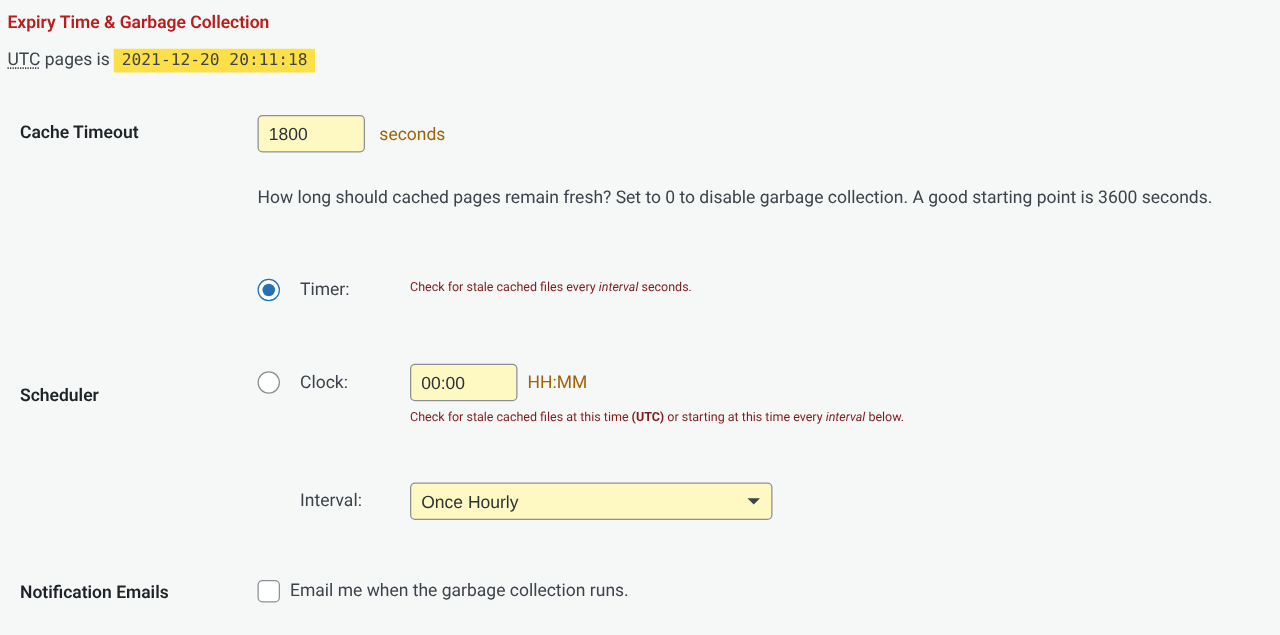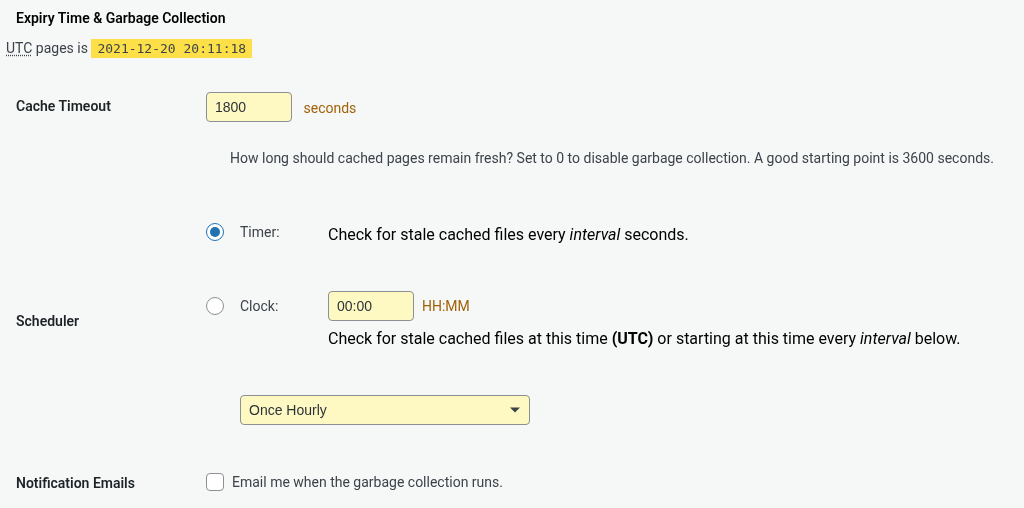--- a/index.html
+++ b/index.html
@@ -7,23 +7,22 @@
       font-family: -apple-system, BlinkMacSystemFont, "Segoe UI", Roboto, Oxygen-Sans, Ubuntu, Cantarell, "Helvetica Neue", sans-serif;
       font-size: 14px;
       color: #1d2327;
       background: #f6f7f7;
       padding: 10px 6px;
       width: 1024px;
     }
     .section-title {
       font-weight: 600;
       font-size: 14px;
-      color: #000000;
+      color: #b91c1c;
       margin-bottom: 14px;
-      margin-left: 10px;
     }
     .utc-line {
       font-size: 14px;
       color: #3c434a;
       margin-bottom: 28px;
     }
     .utc-line .abbr {
       text-decoration: underline dotted;
       text-underline-offset: 2px;
     }
@@ -94,38 +93,38 @@
       pointer-events: none;
     }
     .units {
       margin-left: 8px;
       font-size: 14px;
       color: #a16207;
       vertical-align: middle;
     }
     .description {
       margin-top: 6px;
-      font-size: 16px;
-      color: #000000;
+      font-size: 10px;
+      color: #7f1d1d;
       line-height: 1.5;
     }
     .description em {
       font-style: italic;
     }
     .description strong {
       font-weight: 700;
     }
     .full-description {
       margin-top: 18px;
       margin-bottom: 40px;
       font-size: 14px;
       color: #3c434a;
       line-height: 1.5;
       padding-left: 200px;
-      text-align: center;
+      text-align: left;
     }
 
     
     .scheduler-grid {
       display: grid;
       grid-template-columns: 28px 82px 1fr;
       column-gap: 6px;
       row-gap: 44px;
       align-items: start;
     }
@@ -241,20 +240,21 @@
           <div class="line1">
             <input type="text" value="00:00" style="">
             <span class="units">HH:MM</span>
           </div>
           <div class="description">
             <span>Check for stale cached files at this time </span><strong>(UTC)</strong><span> or starting at this time every </span><em>interval</em><span> below.</span>
           </div>
         </div>
 
         <div></div>
+        <div class="scheduler-label">Interval:</div>
         <div class="scheduler-field">
           <div class="line1">
             <span class="select-wrapper">
               <select>
                 <option>Once Hourly</option>
               </select>
             </span>
           </div>
         </div>
 

